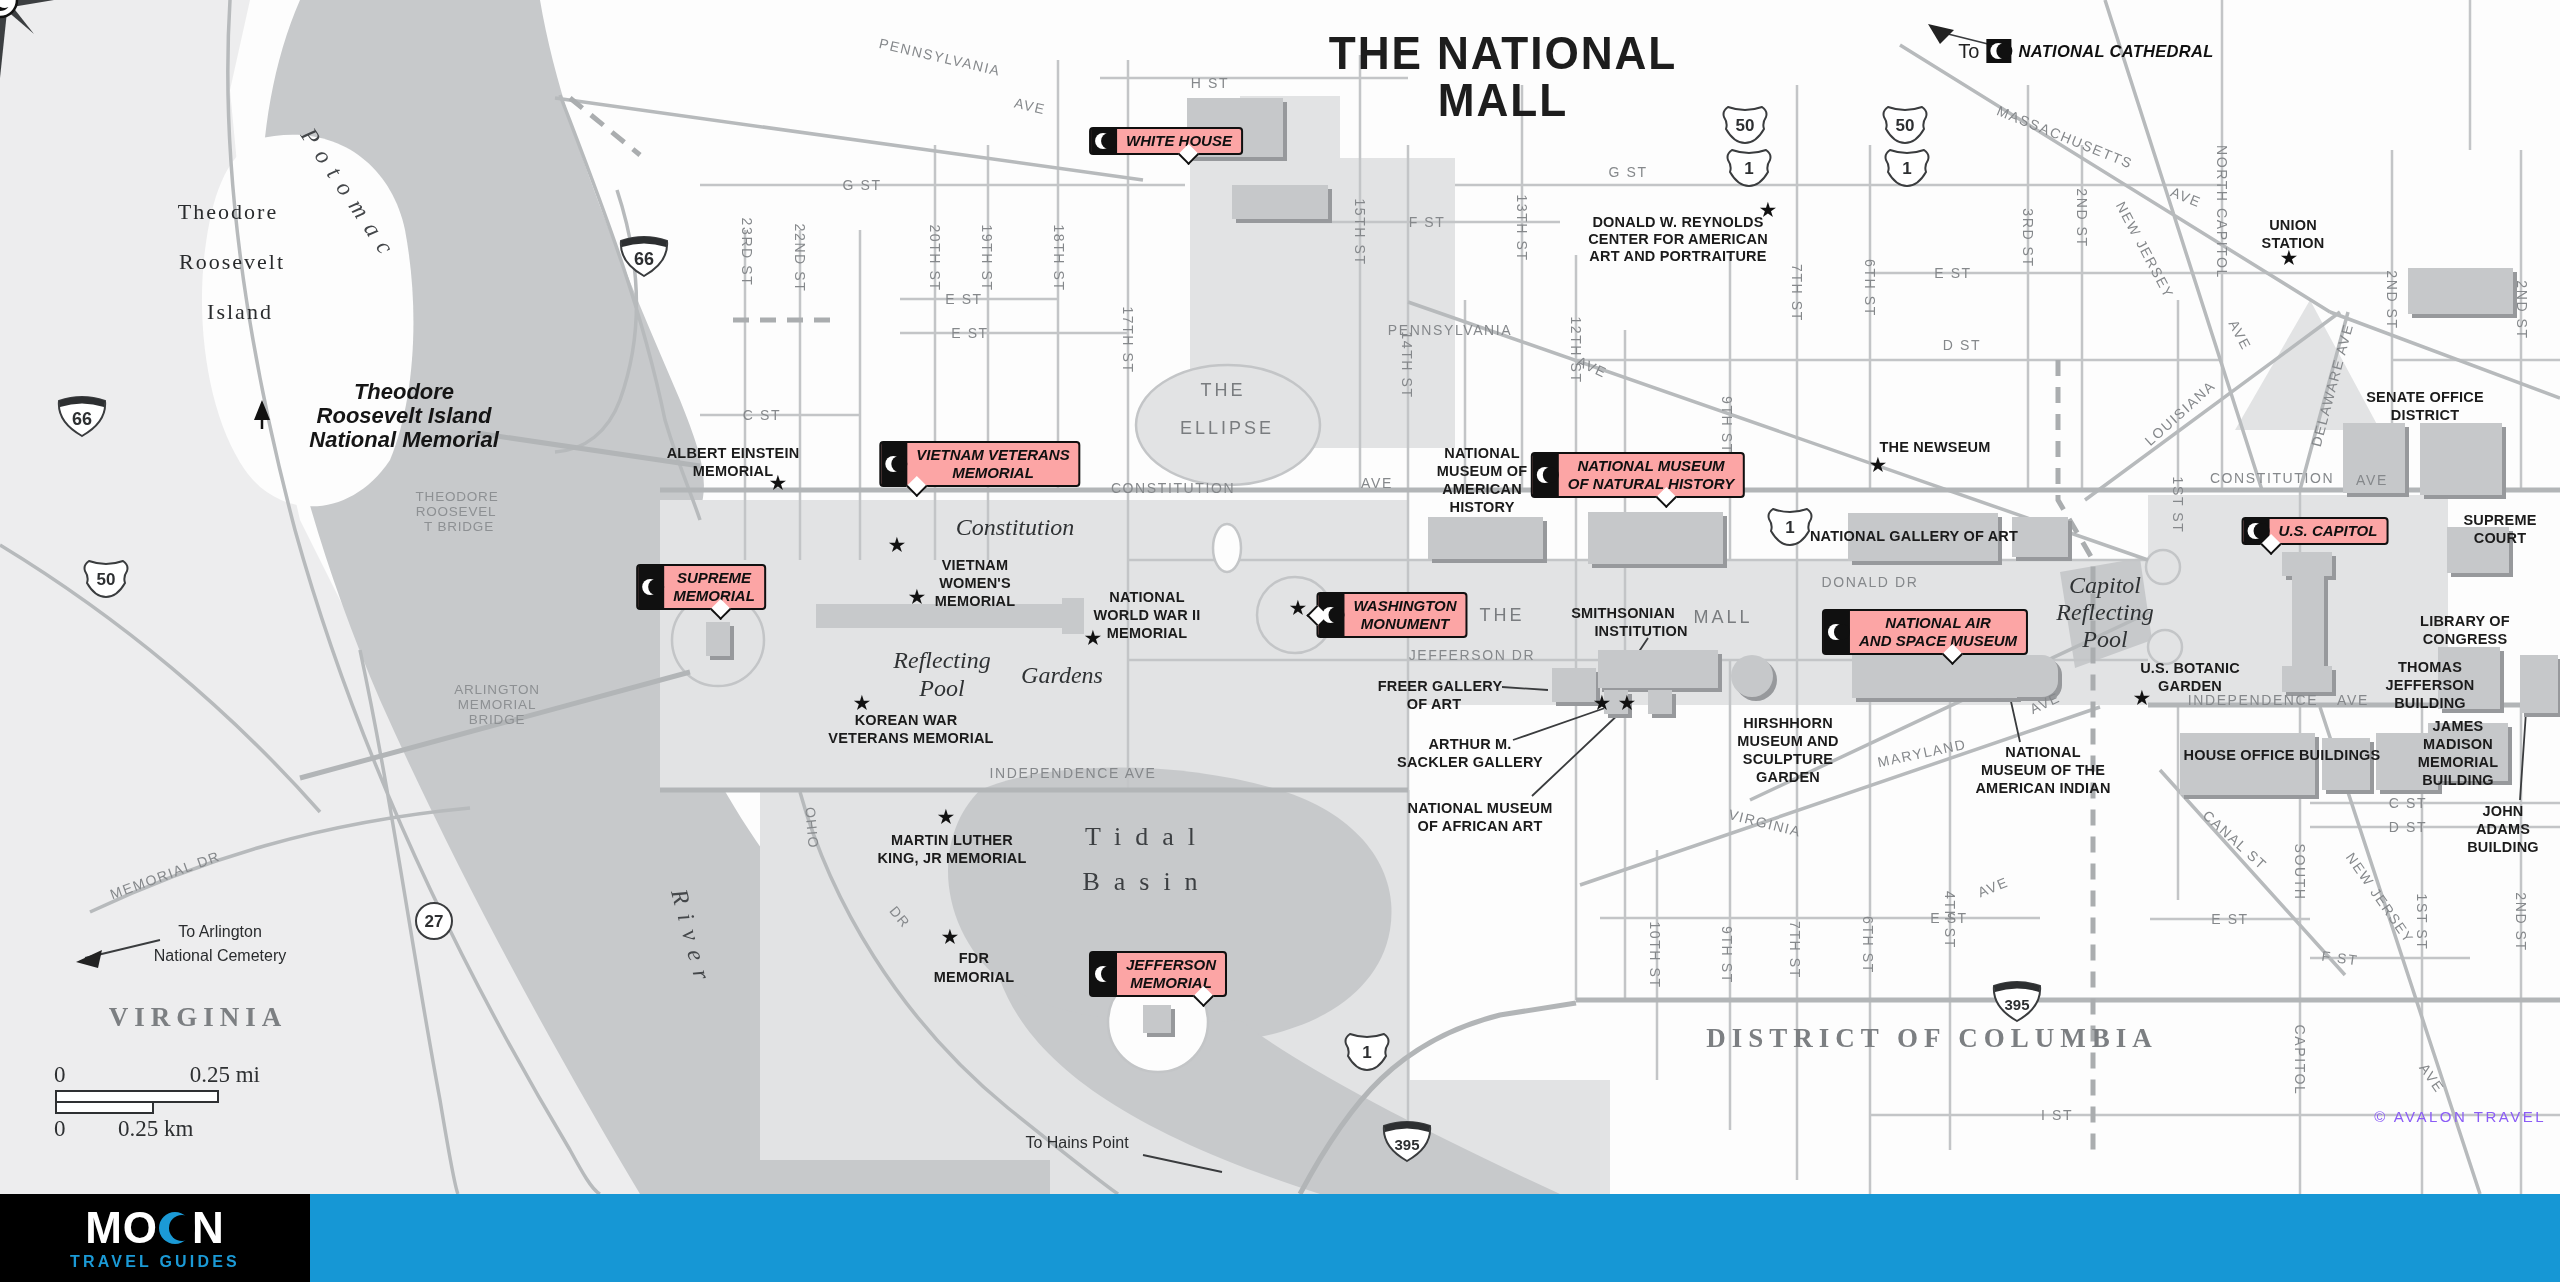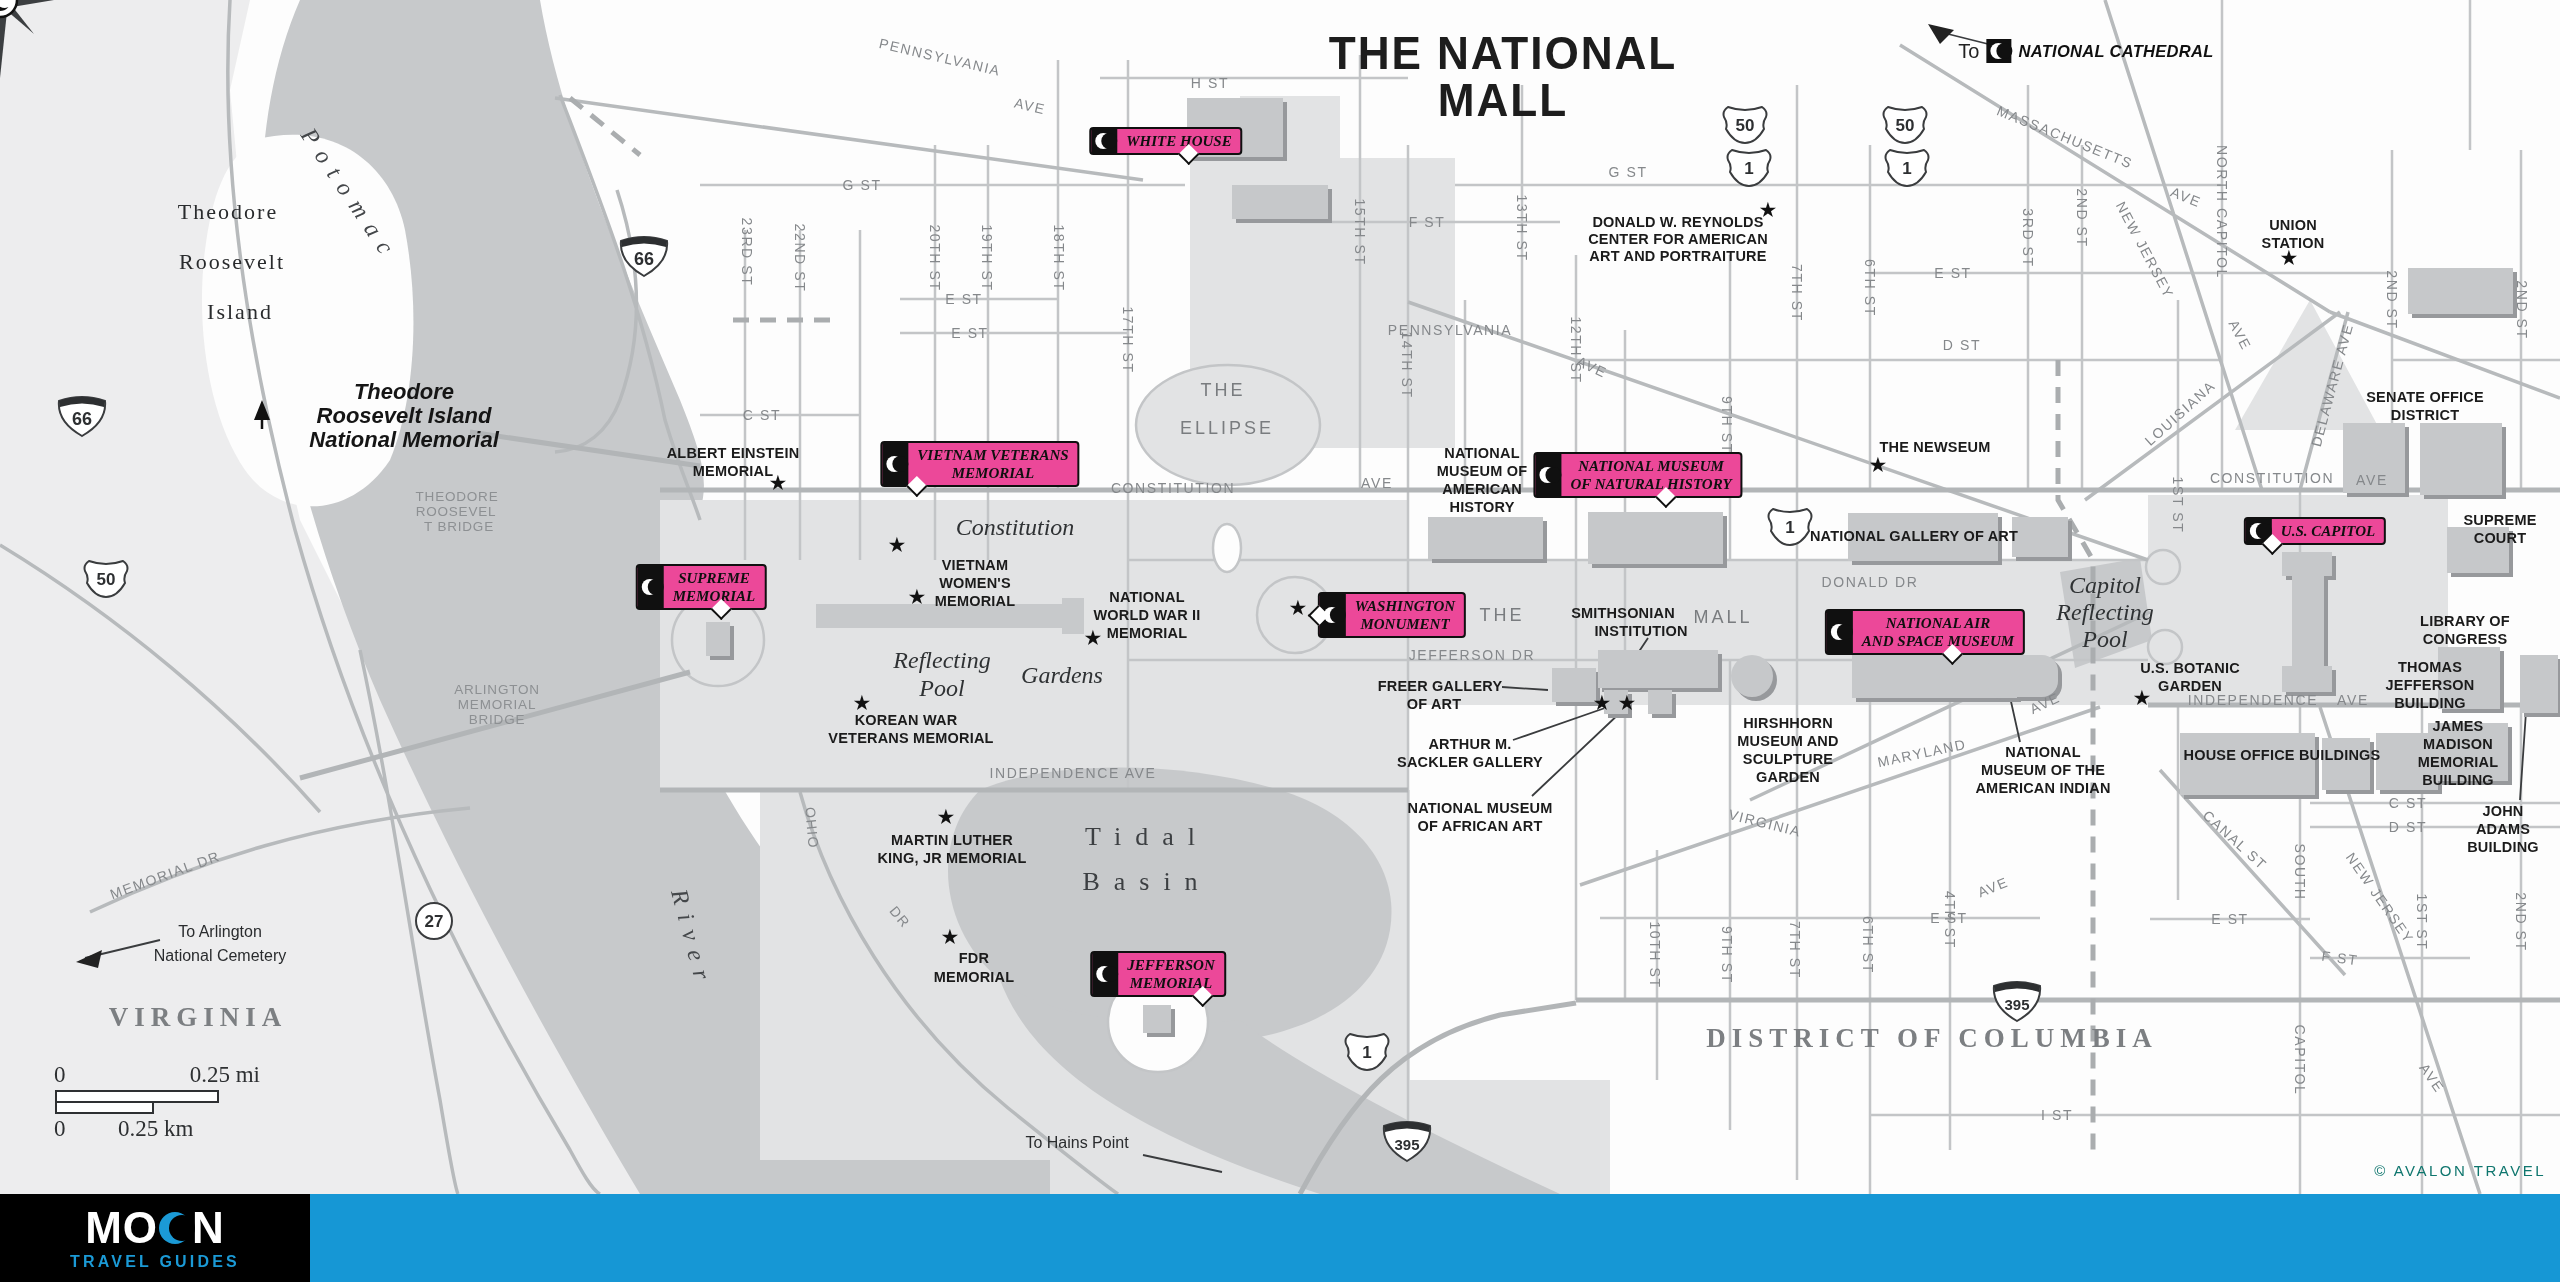--- a/index.html
+++ b/index.html
@@ -19,21 +19,21 @@
   .reg{font-family:"Liberation Serif",serif;font-weight:bold;font-size:27px;letter-spacing:6px;color:#7c7f82;}
   .isl{font-family:"Liberation Serif",serif;font-size:22px;letter-spacing:2px;color:#292b2d;}
   .mem{font-size:22px;font-weight:bold;font-style:italic;color:#151515;}
   .to {font-size:16px;color:#2a2c2e;}
   
   #title{position:absolute;left:1503px;top:30px;transform:translateX(-50%);text-align:center;
          font-weight:bold;font-size:46px;letter-spacing:2px;color:#1d1d1d;line-height:1.02;
          transform:translateX(-50%) scaleX(.96);}
   
   .callout{position:absolute;transform:translate(-50%,-50%);display:flex;align-items:stretch;
-           background:#ec4899;border:2.5px solid #101010;border-radius:4px;z-index:30;font-family:Liberation Serif, serif;}
+           background:#fca5a5;border:2.5px solid #101010;border-radius:4px;z-index:30;}
   .callout .badge{background:#101010;min-width:26px;display:flex;align-items:center;justify-content:center;}
   .cres{display:inline-block;width:22px;height:22px;position:relative;}
   .cres::before{content:"";position:absolute;left:2px;top:3px;width:16px;height:16px;border-radius:50%;background:#fff;}
   .cres::after{content:"";position:absolute;left:8px;top:3px;width:16px;height:16px;border-radius:50%;background:#101010;}
   .callout .lines{padding:3px 9px;font-weight:bold;font-style:italic;font-size:15px;color:#101010;
                   text-align:center;line-height:1.2;align-self:center;}
   .tail{position:absolute;width:13px;height:13px;background:#fff;}
   .tail-down{left:60%;bottom:-9px;transform:rotate(45deg);border-right:2.5px solid #101010;border-bottom:2.5px solid #101010;}
   .tail-down-left{left:14%;bottom:-9px;transform:rotate(45deg);border-right:2.5px solid #101010;border-bottom:2.5px solid #101010;}
   .tail-down-right{left:78%;bottom:-9px;transform:rotate(45deg);border-right:2.5px solid #101010;border-bottom:2.5px solid #101010;}
@@ -45,21 +45,21 @@
   #cathedral{position:absolute;left:2086px;top:51px;transform:translate(-50%,-50%);display:flex;align-items:center;gap:7px;z-index:25;}
   #cathedral .to-word{font-size:20px;color:#222;}
   #cathedral .badge{background:#101010;width:25px;height:24px;display:flex;align-items:center;justify-content:center;}
   #cathedral .cath{font-weight:bold;font-style:italic;font-size:16.5px;color:#101010;letter-spacing:.3px;}
   
   #scalebar{position:absolute;left:40px;top:1062px;width:220px;font-family:"Liberation Serif",serif;
             font-size:23px;color:#2e3032;z-index:25;}
   #scalebar .row{position:relative;height:24px;}
   .bar{position:absolute;background:#fff;border:2px solid #2e3032;height:9px;}
   
-  #credit{position:absolute;right:14px;top:1162px;font-size:15px;letter-spacing:2.5px;color:#0f766e;z-index:25;}
+  #credit{position:absolute;right:14px;top:1108px;font-size:15px;letter-spacing:2.5px;color:#8b5cf6;z-index:25;}
   
   #footer{position:absolute;left:0;top:1194px;width:2560px;height:88px;background:#1697d5;}
   #logo-box{position:absolute;left:0;top:0;width:310px;height:88px;background:#000;
             display:flex;flex-direction:column;align-items:center;justify-content:center;}
   #logo-word{color:#fff;font-weight:bold;font-size:44px;letter-spacing:1px;line-height:1;display:flex;align-items:center;}
   .logo-o{display:inline-block;width:32px;height:32px;border-radius:50%;background:#1b9ad6;position:relative;margin:0 1px;}
   .logo-o::after{content:"";position:absolute;left:10px;top:3px;width:26px;height:26px;border-radius:50%;background:#000;}
   #logo-sub{color:#1b9ad6;font-weight:bold;font-size:16px;letter-spacing:3.2px;margin-top:3px;}
   #footer-text{position:absolute;left:350px;top:0;height:88px;display:flex;align-items:center;
                color:#fff;font-size:23px;}

